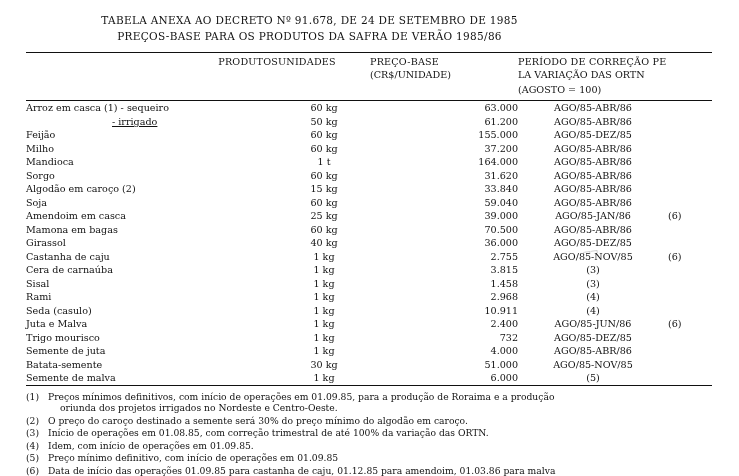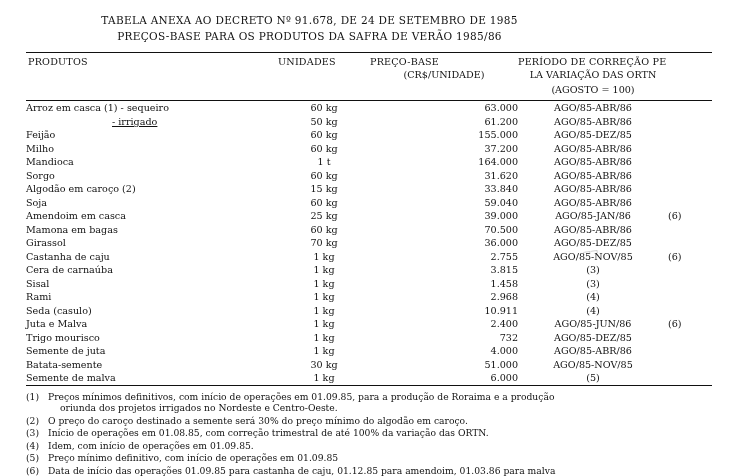--- a/index.html
+++ b/index.html
@@ -51,25 +51,24 @@
     line-height: 0;
     font-size: 0;
   }
   .head-cell {
     font-size: 9.6px;
     padding: 3px 0 1px 0;
     vertical-align: top;
     letter-spacing: 0.2px;
   }
   .head-left {
-    text-align: left;
+    text-align: right;
     padding-left: 2px;
   }
   .head-sub {
-    text-align: center;
     font-size: 9.6px;
     padding: 1px 0 3px 0;
     vertical-align: top;
   }
   td.c-prod {
     width: 252px;
     text-align: left;
     padding-left: 2px;
   }
   td.c-unid {
@@ -248,21 +247,21 @@
         </tr>
         <tr class="data">
           <td class="c-prod">Mamona em bagas</td>
           <td class="c-unid">60 kg</td>
           <td class="c-preco">70.500</td>
           <td class="c-per">AGO/85-ABR/86</td>
           <td class="c-note"></td>
         </tr>
         <tr class="data">
           <td class="c-prod">Girassol</td>
-          <td class="c-unid">70 kg</td>
+          <td class="c-unid">40 kg</td>
           <td class="c-preco">36.000</td>
           <td class="c-per">AGO/85-DEZ/85</td>
           <td class="c-note"></td>
         </tr>
         <tr class="data">
           <td class="c-prod">Castanha de caju</td>
           <td class="c-unid">1 kg</td>
           <td class="c-preco">2.755</td>
           <td class="c-per">AGO/85-NOV/85</td>
           <td class="c-note">(6)</td>

